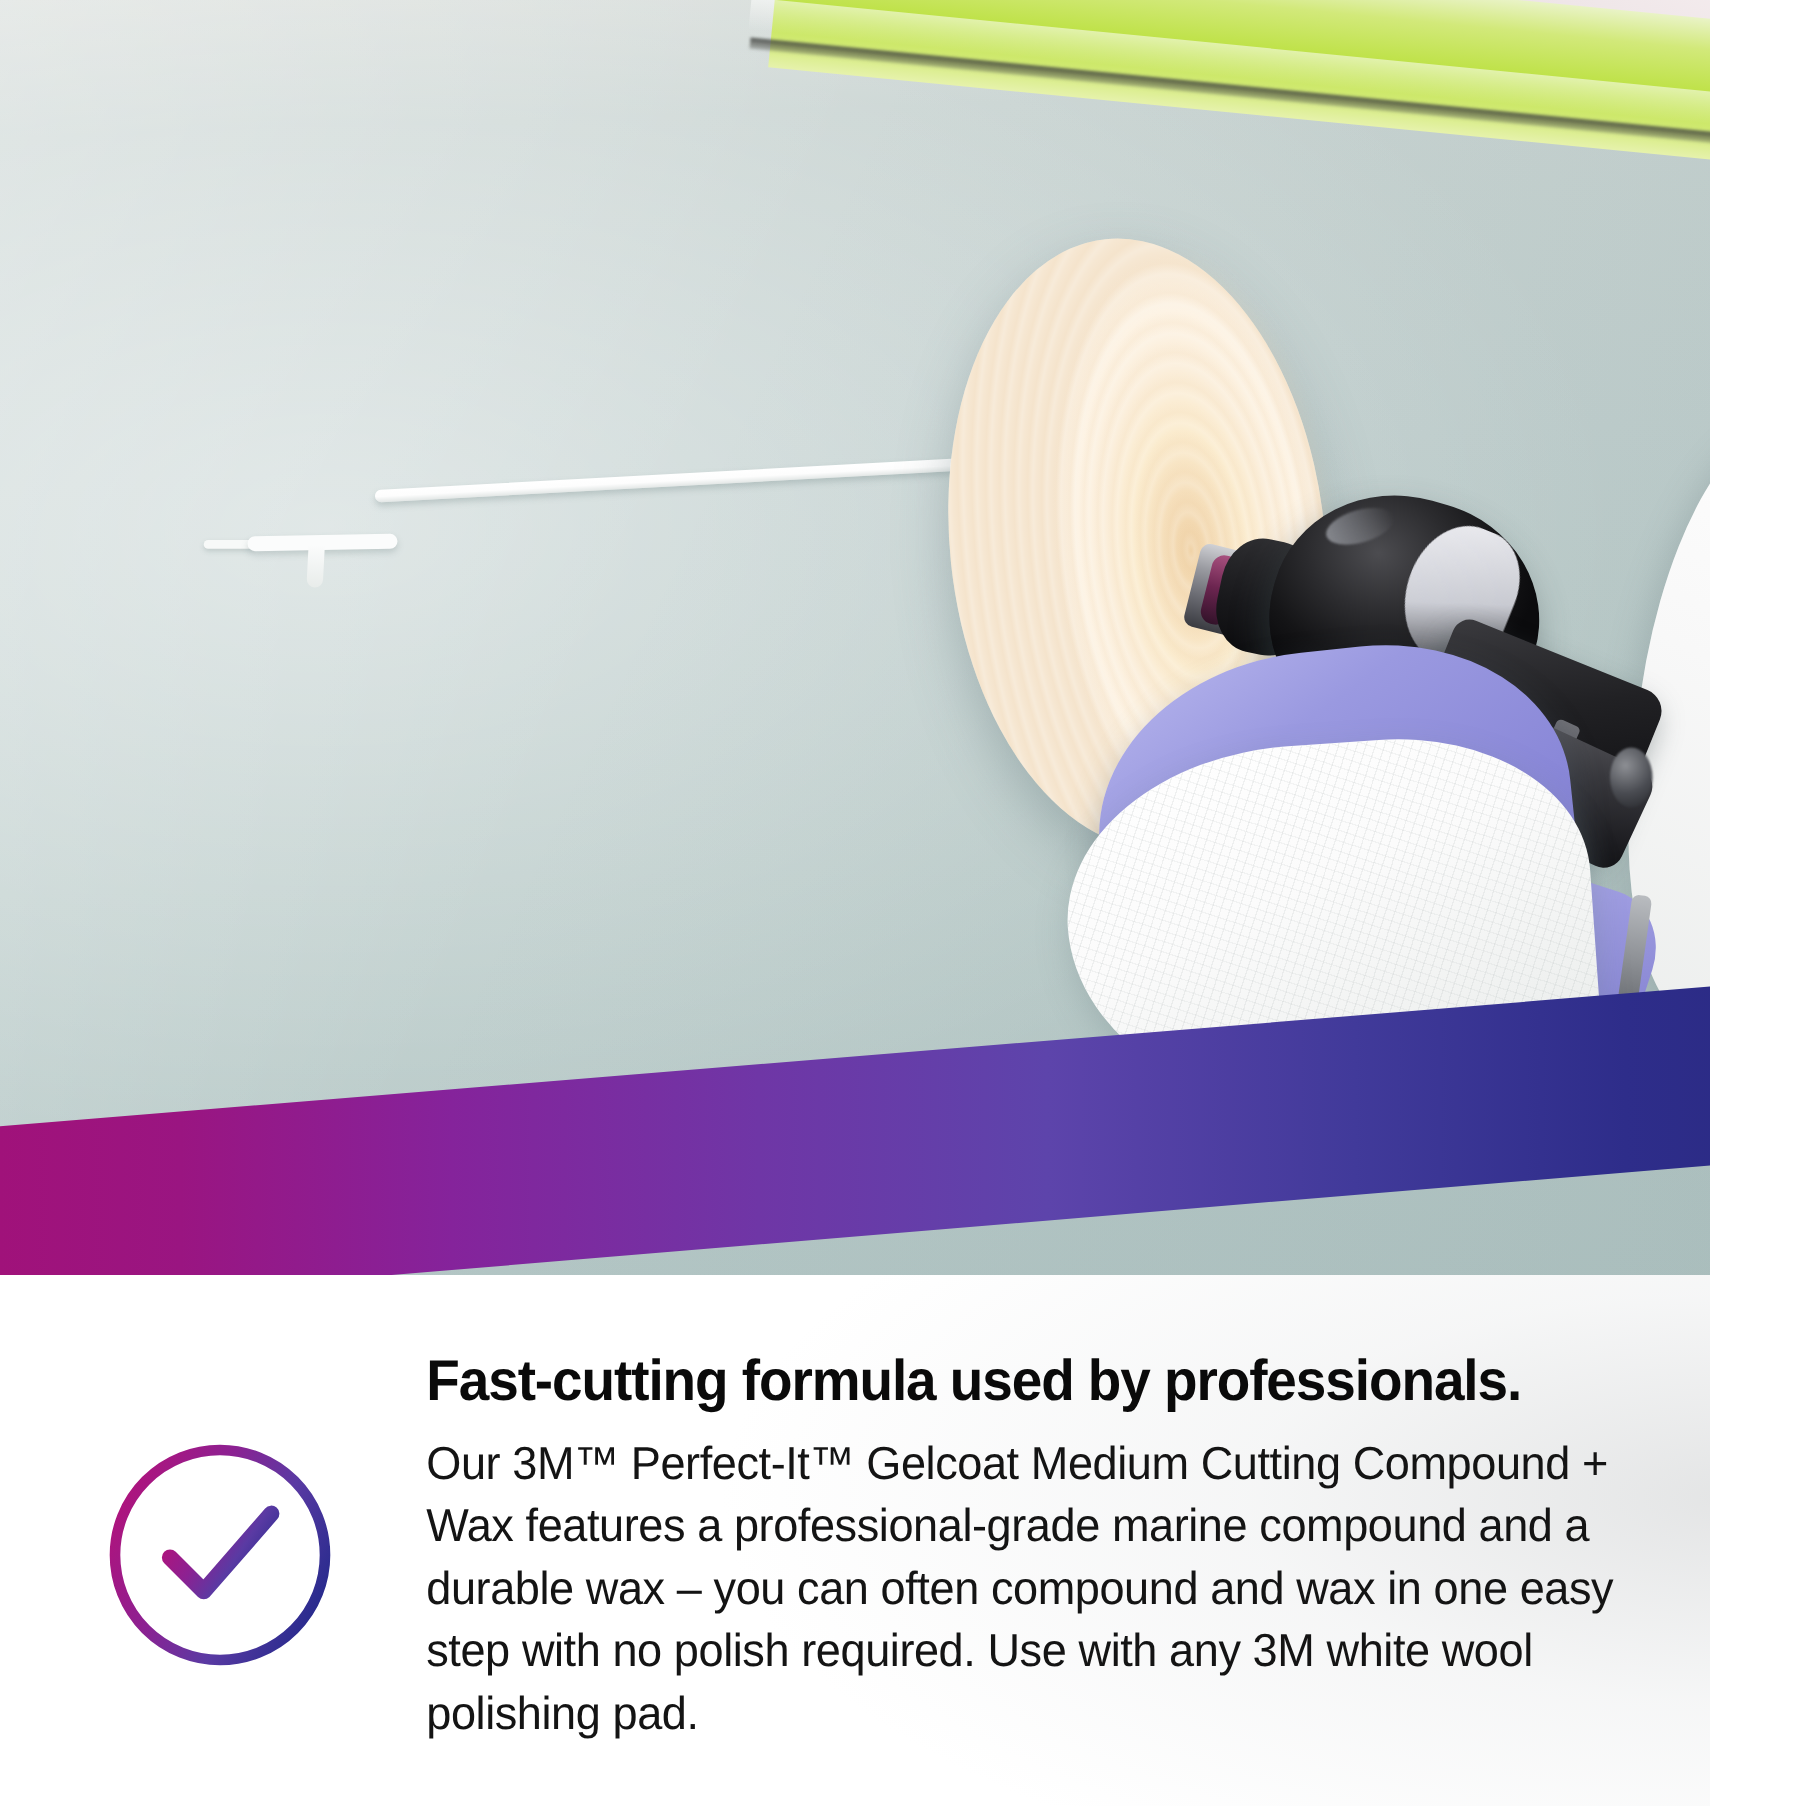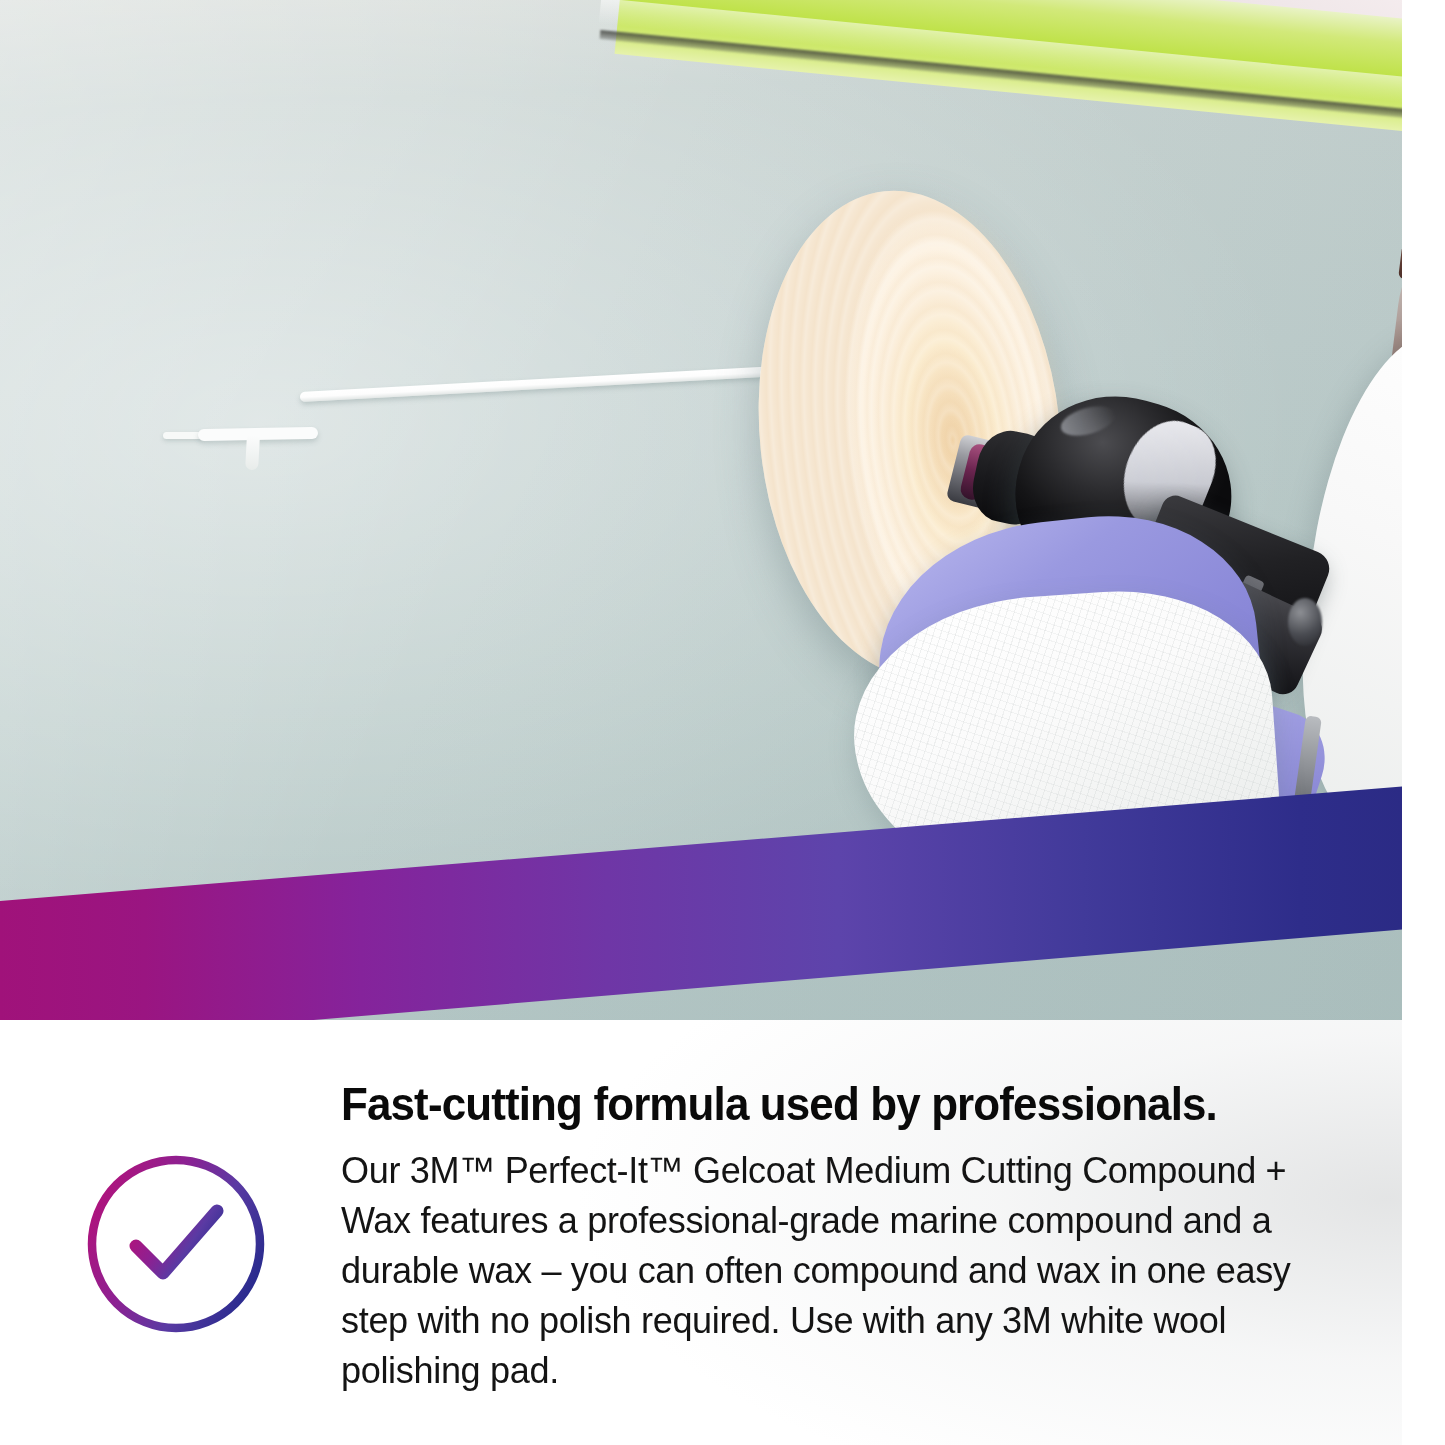--- a/index.html
+++ b/index.html
@@ -9,21 +9,20 @@
   }
   body {
     font-family: "Liberation Sans", "DejaVu Sans", sans-serif;
   }
   #canvas {
     position: relative;
     width: 1368px;
     height: 1445px;
     overflow: hidden;
     background: #ffffff;
-    padding-left: 34px;
   }
 
   
   .photo {
     position: absolute;
     left: 0; top: 0;
     width: 1445px;
     height: 1050px;
     overflow: hidden;
   }

